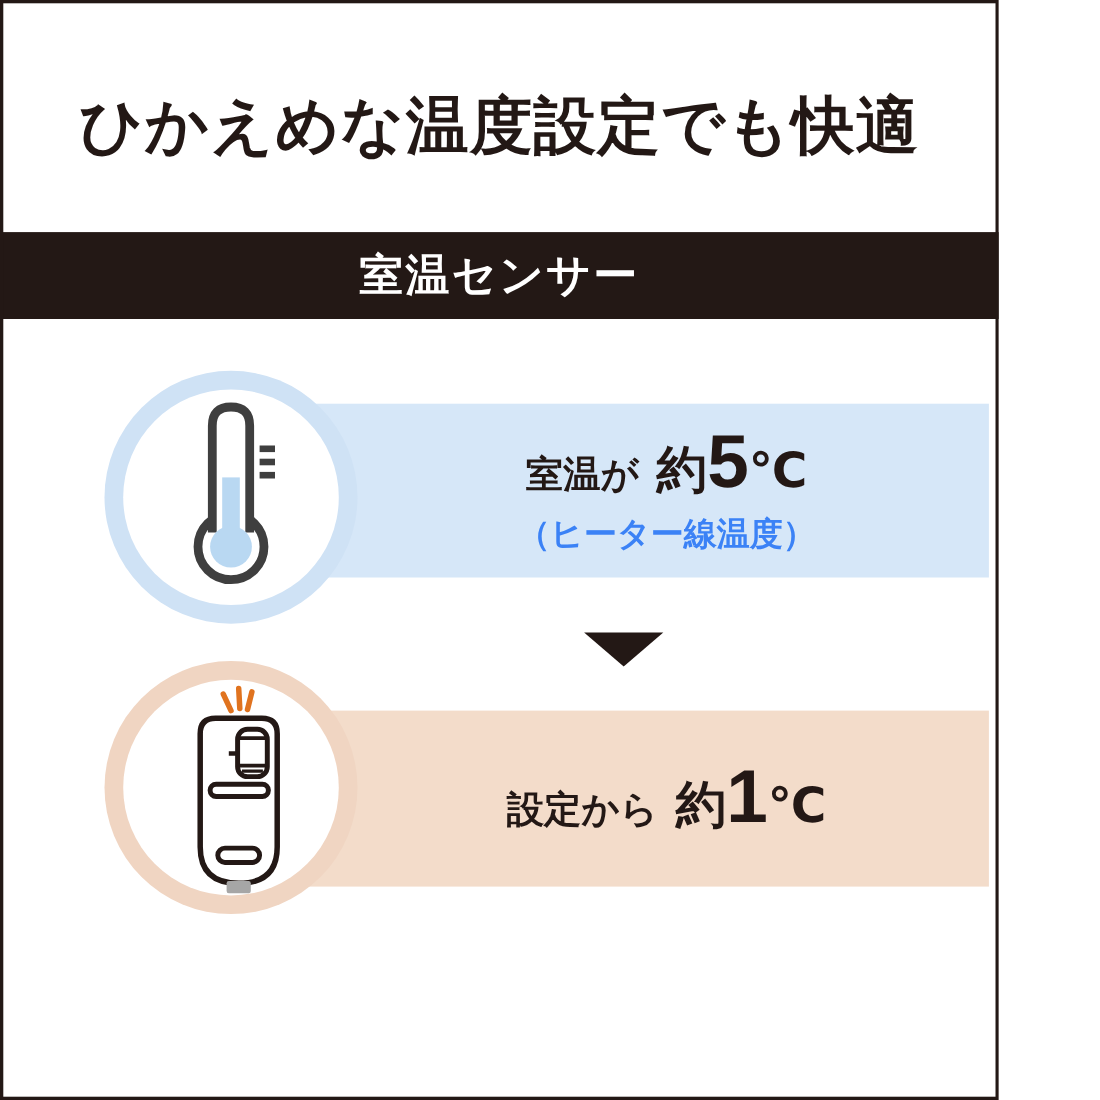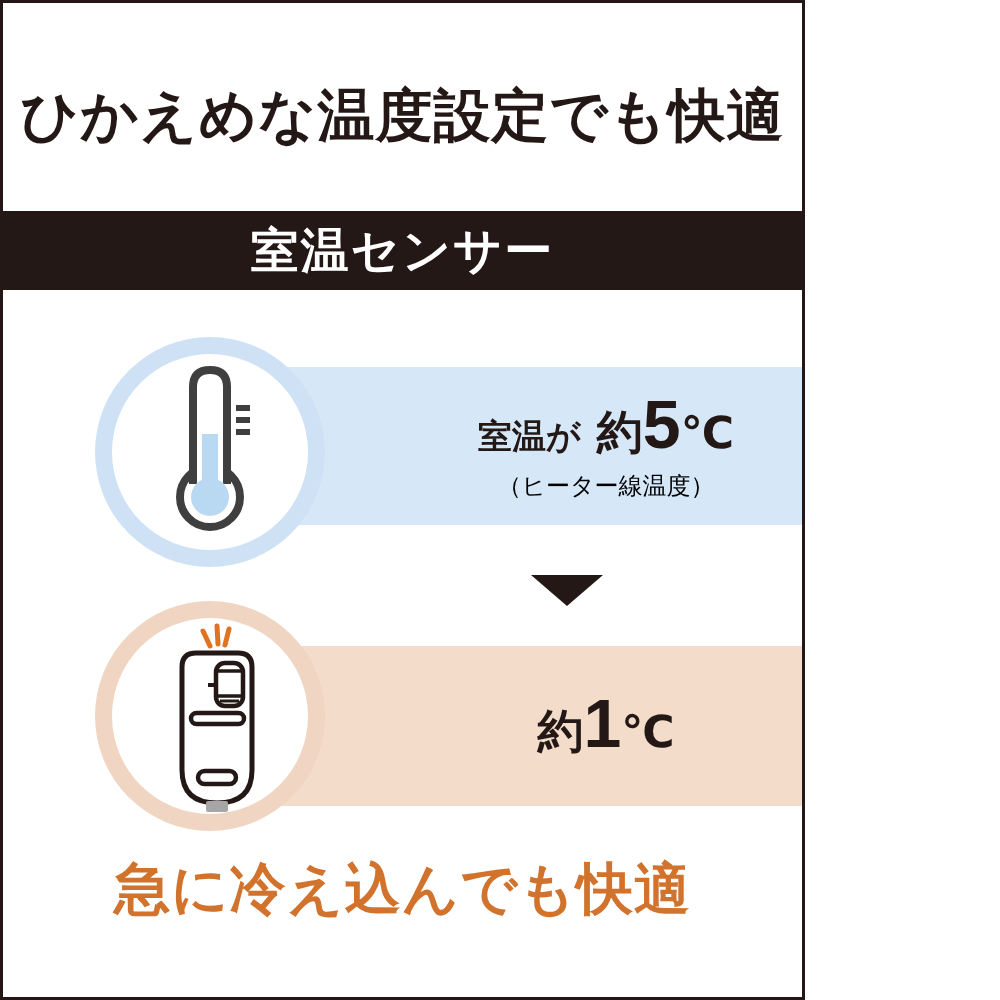--- a/index.html
+++ b/index.html
@@ -1,34 +1,34 @@
 <!DOCTYPE html>
 <html><head>
 <meta charset="utf-8">
 <style>
   html,body{margin:0;padding:0;background:#fff;}
   #stage{
-    position:relative;width:805px;height:1000px;background:#ffffff;
+    position:relative;width:908px;height:1000px;background:#ffffff;
     font-family:"Liberation Sans","DejaVu Sans",sans-serif;
     color:#231815;overflow:hidden;
   }
   .frame{position:absolute;inset:0;border:3px solid #231815;z-index:30;pointer-events:none;}
 
   .title{
     position:absolute;top:84px;left:0;width:100%;
     text-align:center;font-size:57px;font-weight:bold;letter-spacing:1px;
     color:#231815;z-index:5;line-height:1.1;
   }
   .banner{
     position:absolute;top:211px;left:0;width:100%;height:79px;
     background:#231815;z-index:5;
     display:flex;align-items:center;justify-content:center;
   }
   .banner-label{
-    color:#ffffff;font-size:48px;font-weight:bold;letter-spacing:2px;
+    color:#ffffff;font-size:40px;font-weight:bold;letter-spacing:2px;
   }
 
   .band{position:absolute;left:210px;width:689px;height:158px;z-index:1;}
   .band.blue{top:367px;background:#d6e7f8;}
   .band.peach{top:646px;height:160px;background:#f3dcca;}
 
   .ring{
     position:absolute;left:95px;width:230px;height:230px;border-radius:50%;
     z-index:2;display:flex;align-items:center;justify-content:center;
   }
@@ -48,21 +48,21 @@
   .step-text.two{top:646px;height:160px;}
   .step-line{
     display:flex;align-items:baseline;white-space:nowrap;color:#231815;
   }
   .t-prefix{font-size:34px;font-weight:bold;margin-right:16px;}
   .t-approx{font-size:46px;font-weight:bold;}
   .t-value{font-size:68px;font-weight:bold;line-height:1;}
   .t-unit{font-size:44px;font-weight:bold;}
   .t-suffix{font-size:34px;font-weight:bold;margin-left:16px;}
   .t-suffix.kata{font-size:30px;letter-spacing:4px;margin-left:20px;}
-  .t-note{font-size:24px;font-weight:normal;margin-top:6px;color:#000000;}
+  .t-note{font-size:30px;font-weight:bold;margin-top:6px;color:#3b82f6;}
 
   .down-arrow{
     position:absolute;left:531px;top:575px;width:0;height:0;z-index:4;
     border-left:36px solid transparent;border-right:36px solid transparent;
     border-top:31px solid #231815;
   }
 
   .footer-caption{
     position:absolute;top:858px;left:0;width:100%;
     text-align:center;font-size:56px;font-weight:bold;letter-spacing:1px;
@@ -122,20 +122,20 @@
         <line x1="70" y1="85" x2="89" y2="85" stroke="#231815" stroke-width="3"></line>
         <line x1="58" y1="69" x2="66" y2="69" stroke="#231815" stroke-width="4"></line>
         <rect x="41" y="97" width="53" height="11" rx="5.5" fill="#ffffff" stroke="#231815" stroke-width="4.5"></rect>
         <rect x="48" y="155" width="38" height="13" rx="6.5" fill="#ffffff" stroke="#231815" stroke-width="4.5"></rect>
         <rect x="56" y="185" width="22" height="11" rx="2" fill="#a6a6a6"></rect>
       </svg>
     </div>
   </div>
   <div class="step-text two">
     <div class="step-line">
+      <span class="t-prefix">設定から</span>
       <span class="t-approx">約</span>
       <span class="t-value">1</span>
       <span class="t-unit">℃</span>
     </div>
   </div>
 
-  <div class="footer-caption">急に冷え込んでも快適</div>
 </div>
 
 </body></html>

